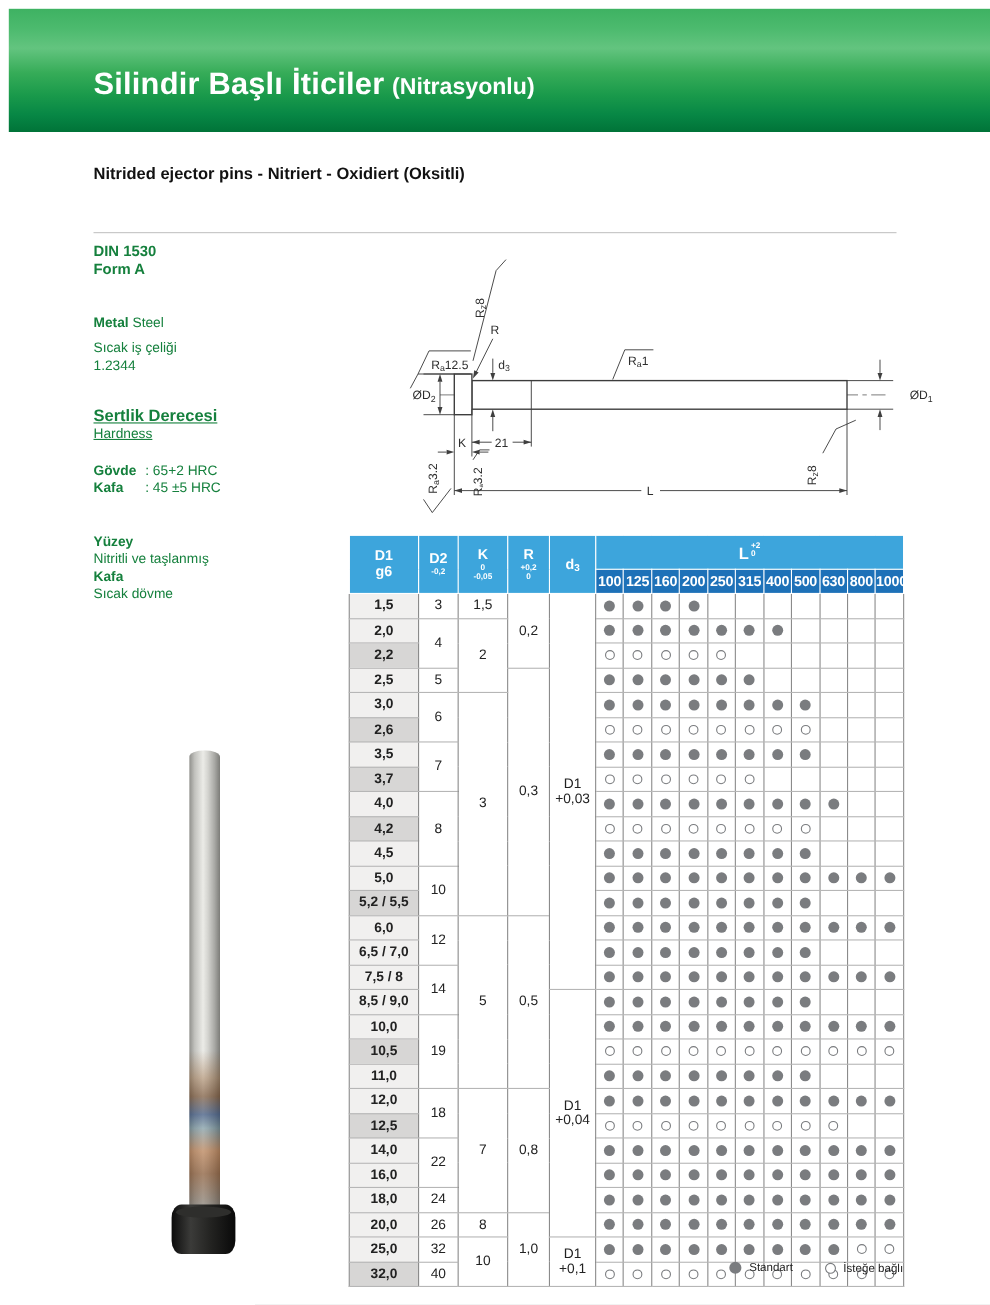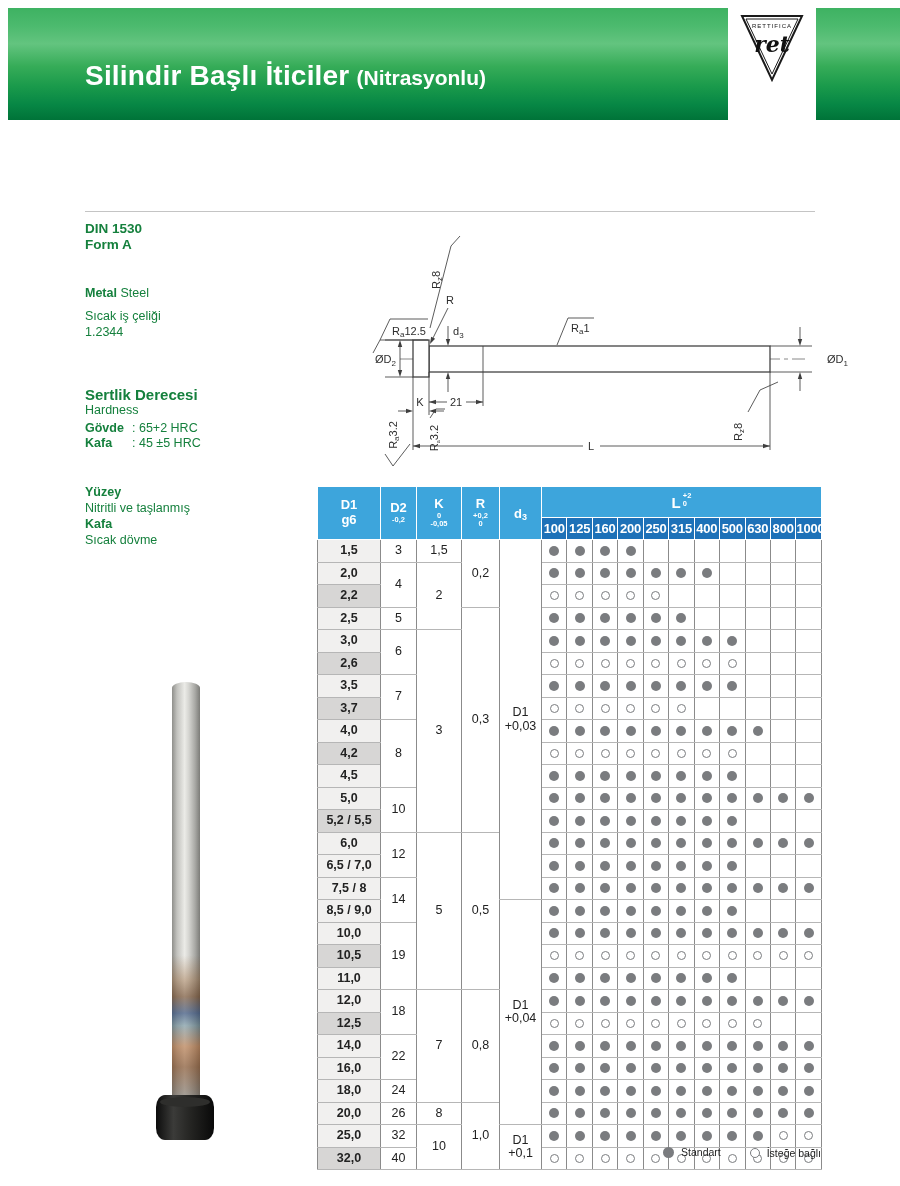--- a/index.html
+++ b/index.html
@@ -17,21 +17,21 @@
 
   
   .subtitle{position:absolute;left:85px;top:150px;font-size:15px;font-weight:bold;color:#111;}
   .divider{position:absolute;left:85px;top:211px;width:730px;height:1px;background:#c4c4c4;}
 
   
   .blk{position:absolute;left:85px;font-size:12.5px;line-height:15.5px;color:#15803d;}
   .b-din{top:221px;font-weight:bold;font-size:13.5px;line-height:16px;}
   .b-metal{top:286px;}
   .b-steel{top:309px;}
-  .b-hardt{top:386px;}
+  .b-hardt{top:370px;text-decoration:underline;}
   .b-hardt .t1{font-weight:bold;font-size:15px;line-height:17px;}
   .b-rows{top:421px;}
   .spec-row{display:flex;line-height:14.5px;}
   .spec-row .lab{width:47px;font-weight:bold;}
   .b-yuzey{top:485px;}
   .b-kafa2{top:517px;}
   .bld{font-weight:bold;}
 
   
   .drawing{position:absolute;left:330px;top:232px;width:560px;height:250px;}
@@ -88,29 +88,22 @@
 </head>
 <body>
 
 <div class="page">
 
   <div class="banner">
     <div class="title-wrap">
       <span class="title-main">Silindir Başlı İticiler</span><span class="title-paren">(Nitrasyonlu)</span>
     </div>
   </div>
-  <div class="logo-strip">
-    <svg width="66" height="74" viewBox="0 0 66 74">
-      <polygon points="3,4 63,4 33,68" fill="#fff" stroke="#1a1a1a" stroke-width="2"></polygon>
-      <polygon points="7,7 59,7 33,62" fill="#fff" stroke="#1a1a1a" stroke-width="1"></polygon>
-      <text x="33" y="16" text-anchor="middle" font-size="6" letter-spacing="1" fill="#111" font-family="Liberation Sans, sans-serif">RETTIFICA</text>
-      <text x="33" y="40" text-anchor="middle" font-size="22" font-weight="bold" font-style="italic" fill="#111" font-family="DejaVu Serif, serif">ret</text>
-    </svg>
-  </div>
-
+
+  <div class="subtitle">Nitrided ejector pins - Nitriert - Oxidiert (Oksitli)</div>
   <div class="divider"></div>
 
   <div class="blk b-din">
     <div>DIN 1530</div>
     <div>Form A</div>
   </div>
   <div class="blk b-metal">
     <span class="bld">Metal</span>
     <span>Steel</span>
   </div>

